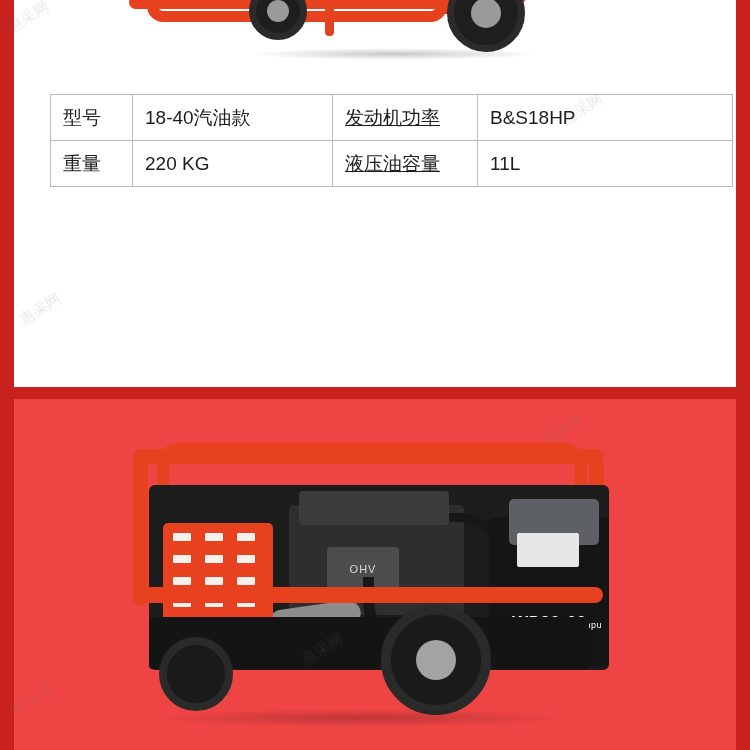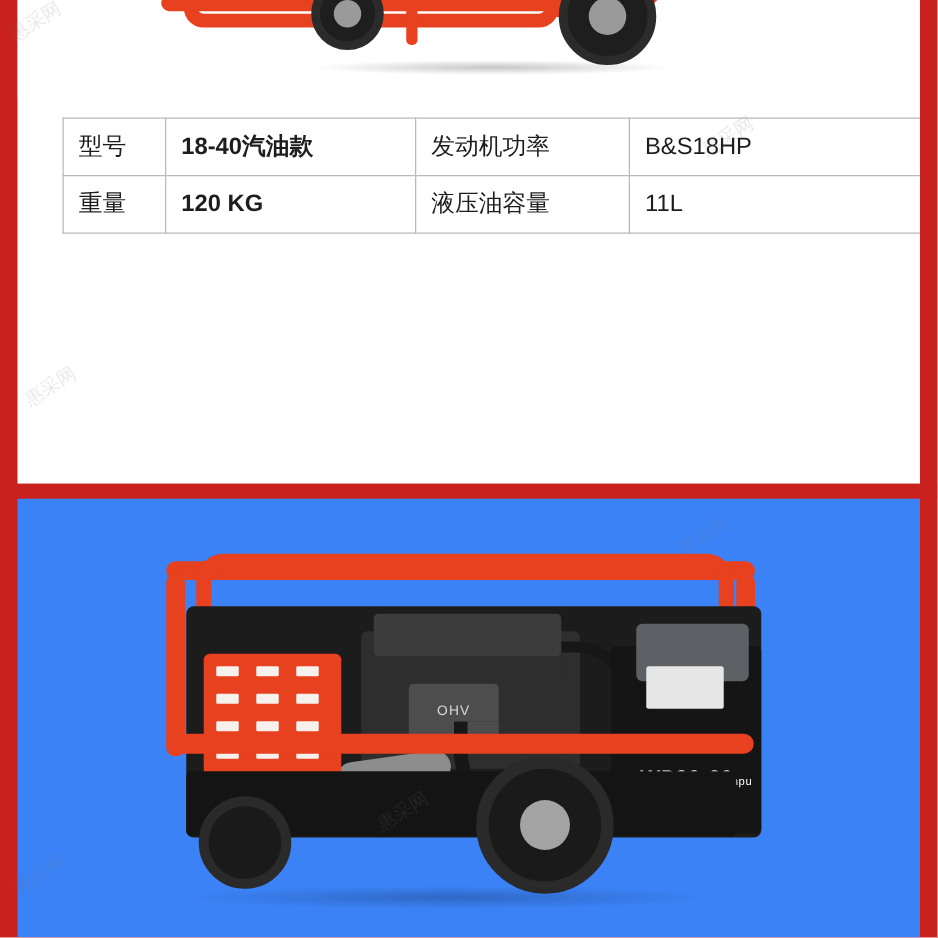--- a/index.html
+++ b/index.html
@@ -117,40 +117,40 @@
     height: 46px;
     padding: 4px 12px;
     font-size: 19px;
     color: #1d1d1d;
     vertical-align: middle;
     line-height: 1.25;
     white-space: nowrap;
     overflow: hidden;
   }
   table.spec td.label { width: 82px; margin-top: 44px; }
-  table.spec td.val1 { width: 200px; font-weight: bold; }
-  table.spec td.label2 { width: 171px; }
+  table.spec td.val1 { width: 200px; }
+  table.spec td.label2 { width: 145px; text-decoration: underline; }
   table.spec td.val2 { width: 255px; }
 
   
   .red-band {
     position: absolute;
     left: 0; top: 387px;
     width: 750px; height: 12px;
     background: #c9211e;
   }
 
   
   .panel-bottom {
     position: absolute;
     left: 14px;
     top: 399px;
     width: 722px;
     height: 351px;
-    background: #3b82f6;
+    background: #ef4444;
     overflow: hidden;
   }
 
   
   .machine-bot {
     position: absolute;
     left: 105px;
     top: 38px;
     width: 500px;
     height: 300px;
@@ -382,21 +382,21 @@
       <table class="spec">
         <tbody>
           <tr>
             <td class="label">型号</td>
             <td class="val1">18-40汽油款</td>
             <td class="label2">发动机功率</td>
             <td class="val2">B&amp;S18HP</td>
           </tr>
           <tr>
             <td class="label">重量</td>
-            <td class="val1">120 KG</td>
+            <td class="val1">220 KG</td>
             <td class="label2">液压油容量</td>
             <td class="val2">11L</td>
           </tr>
         </tbody>
       </table>
     </div>
   </div>
 
   <div class="red-band"></div>
 

